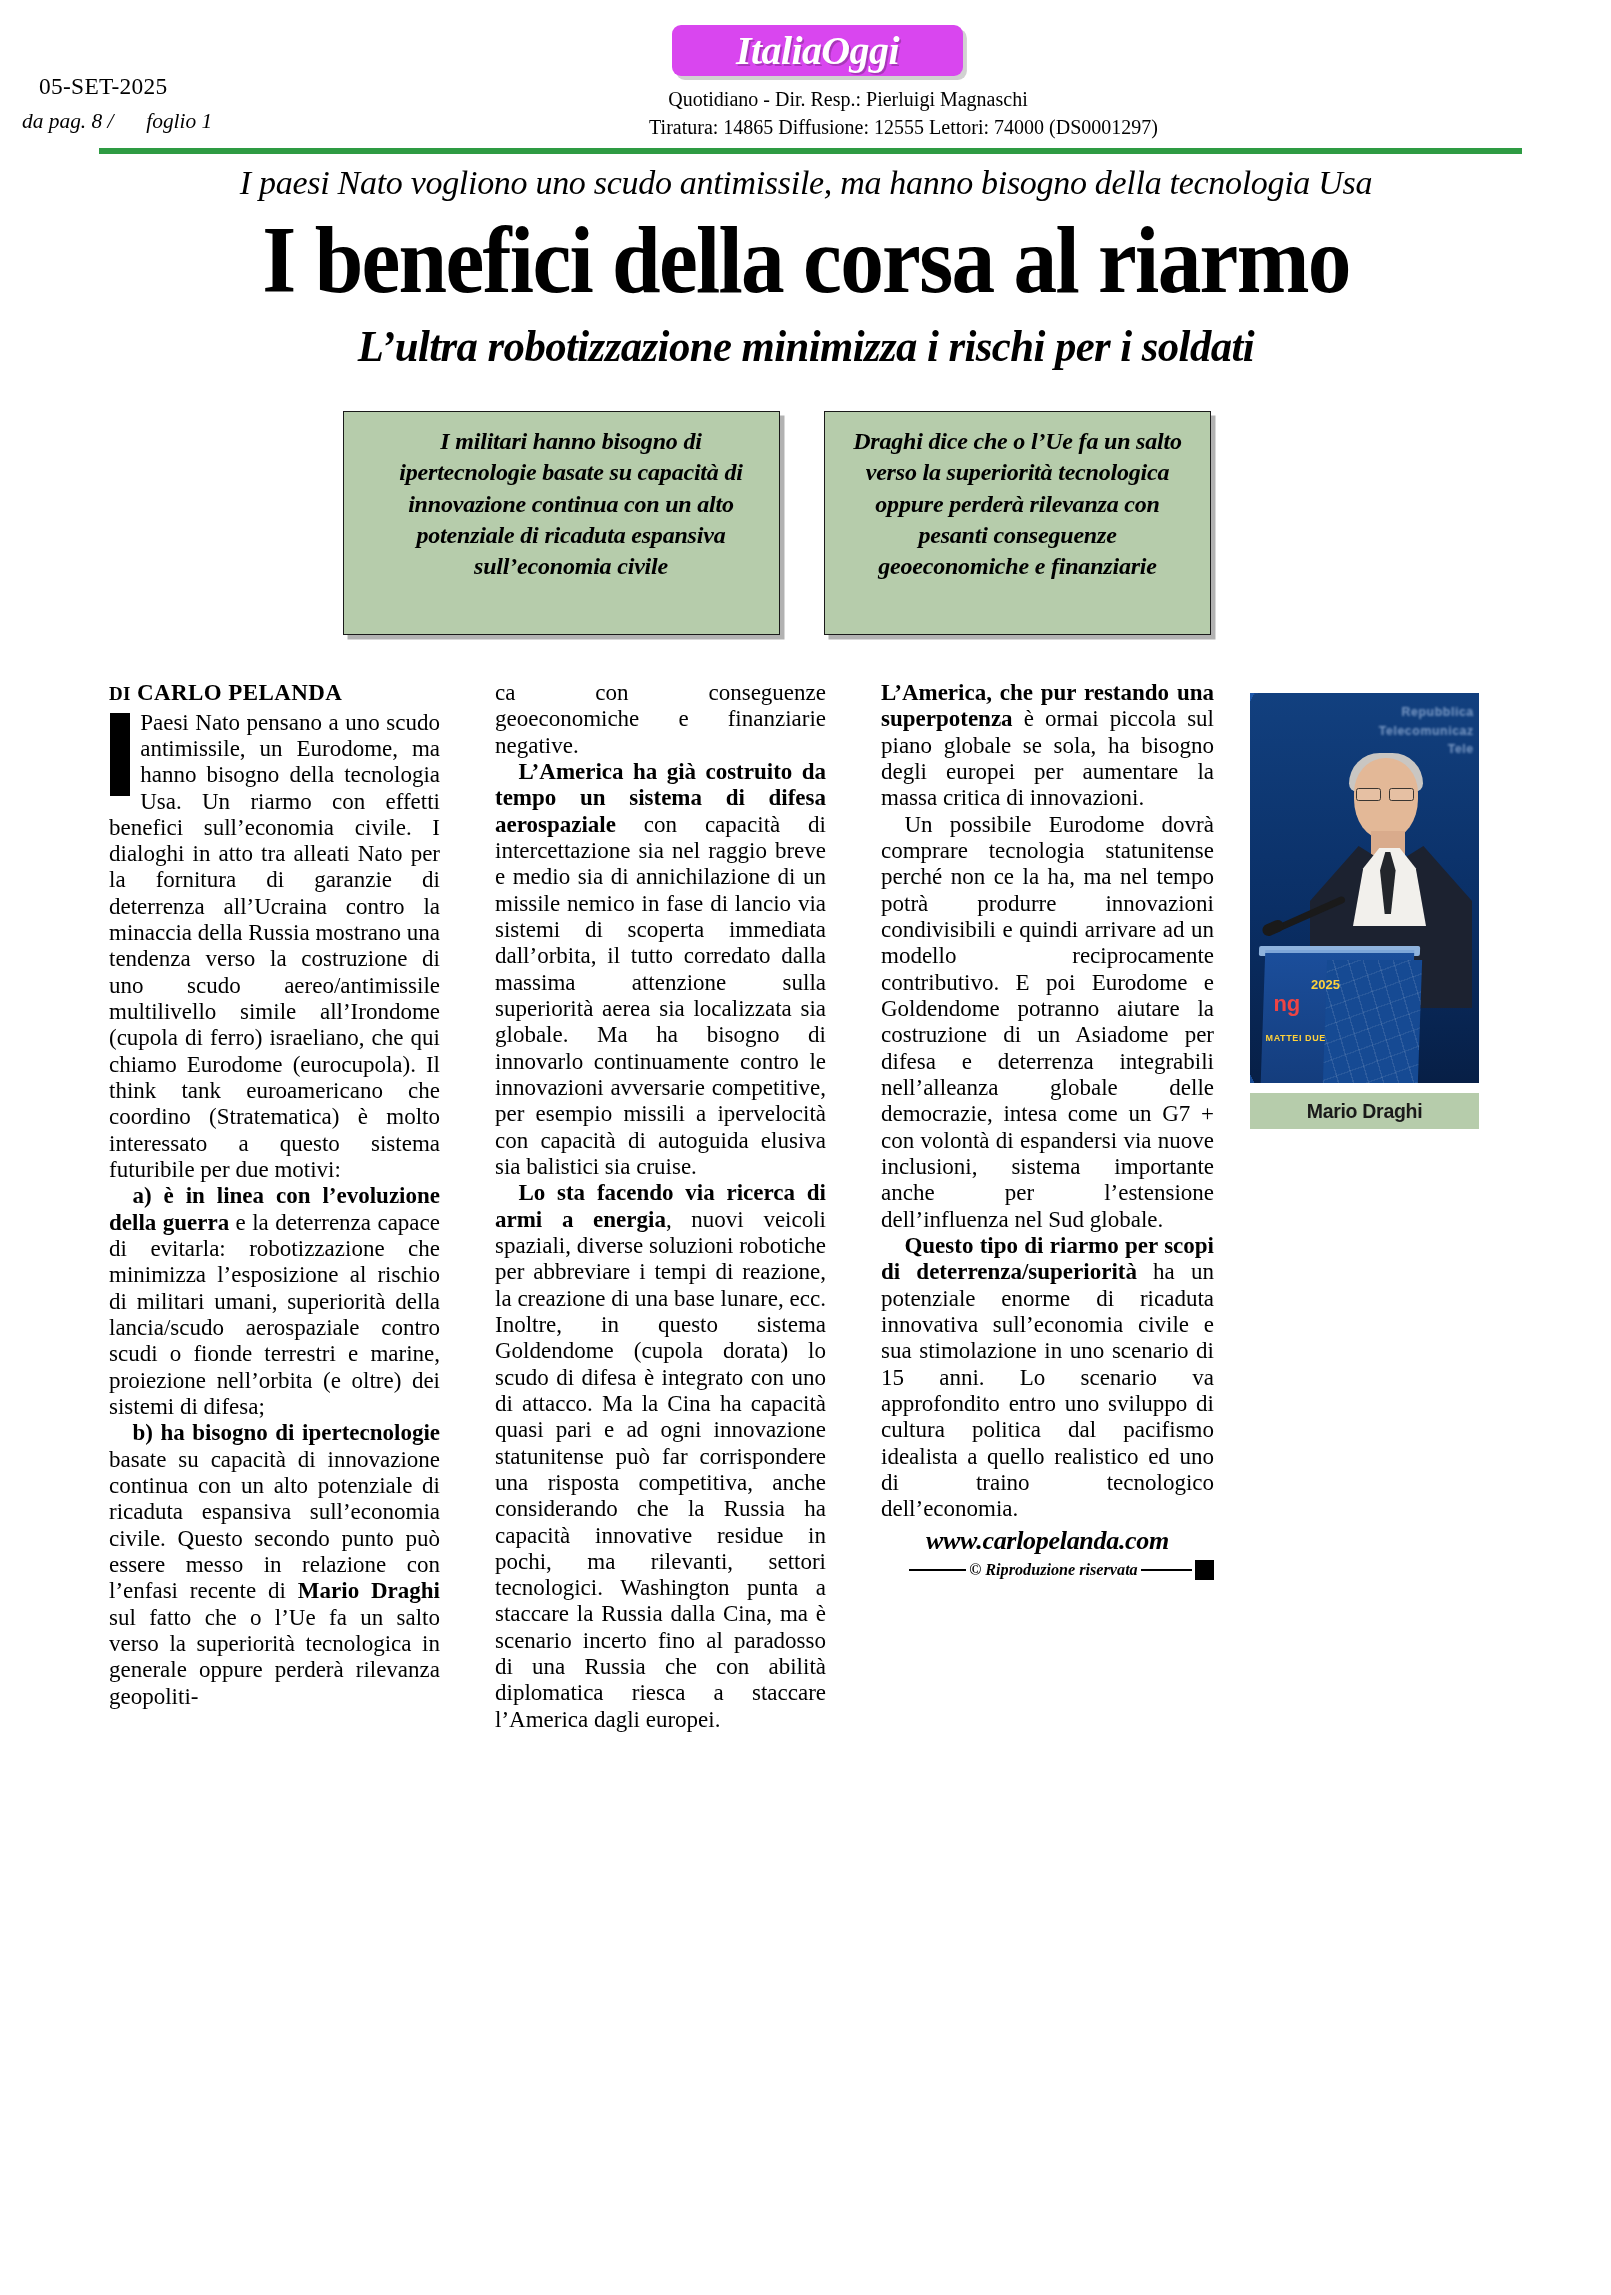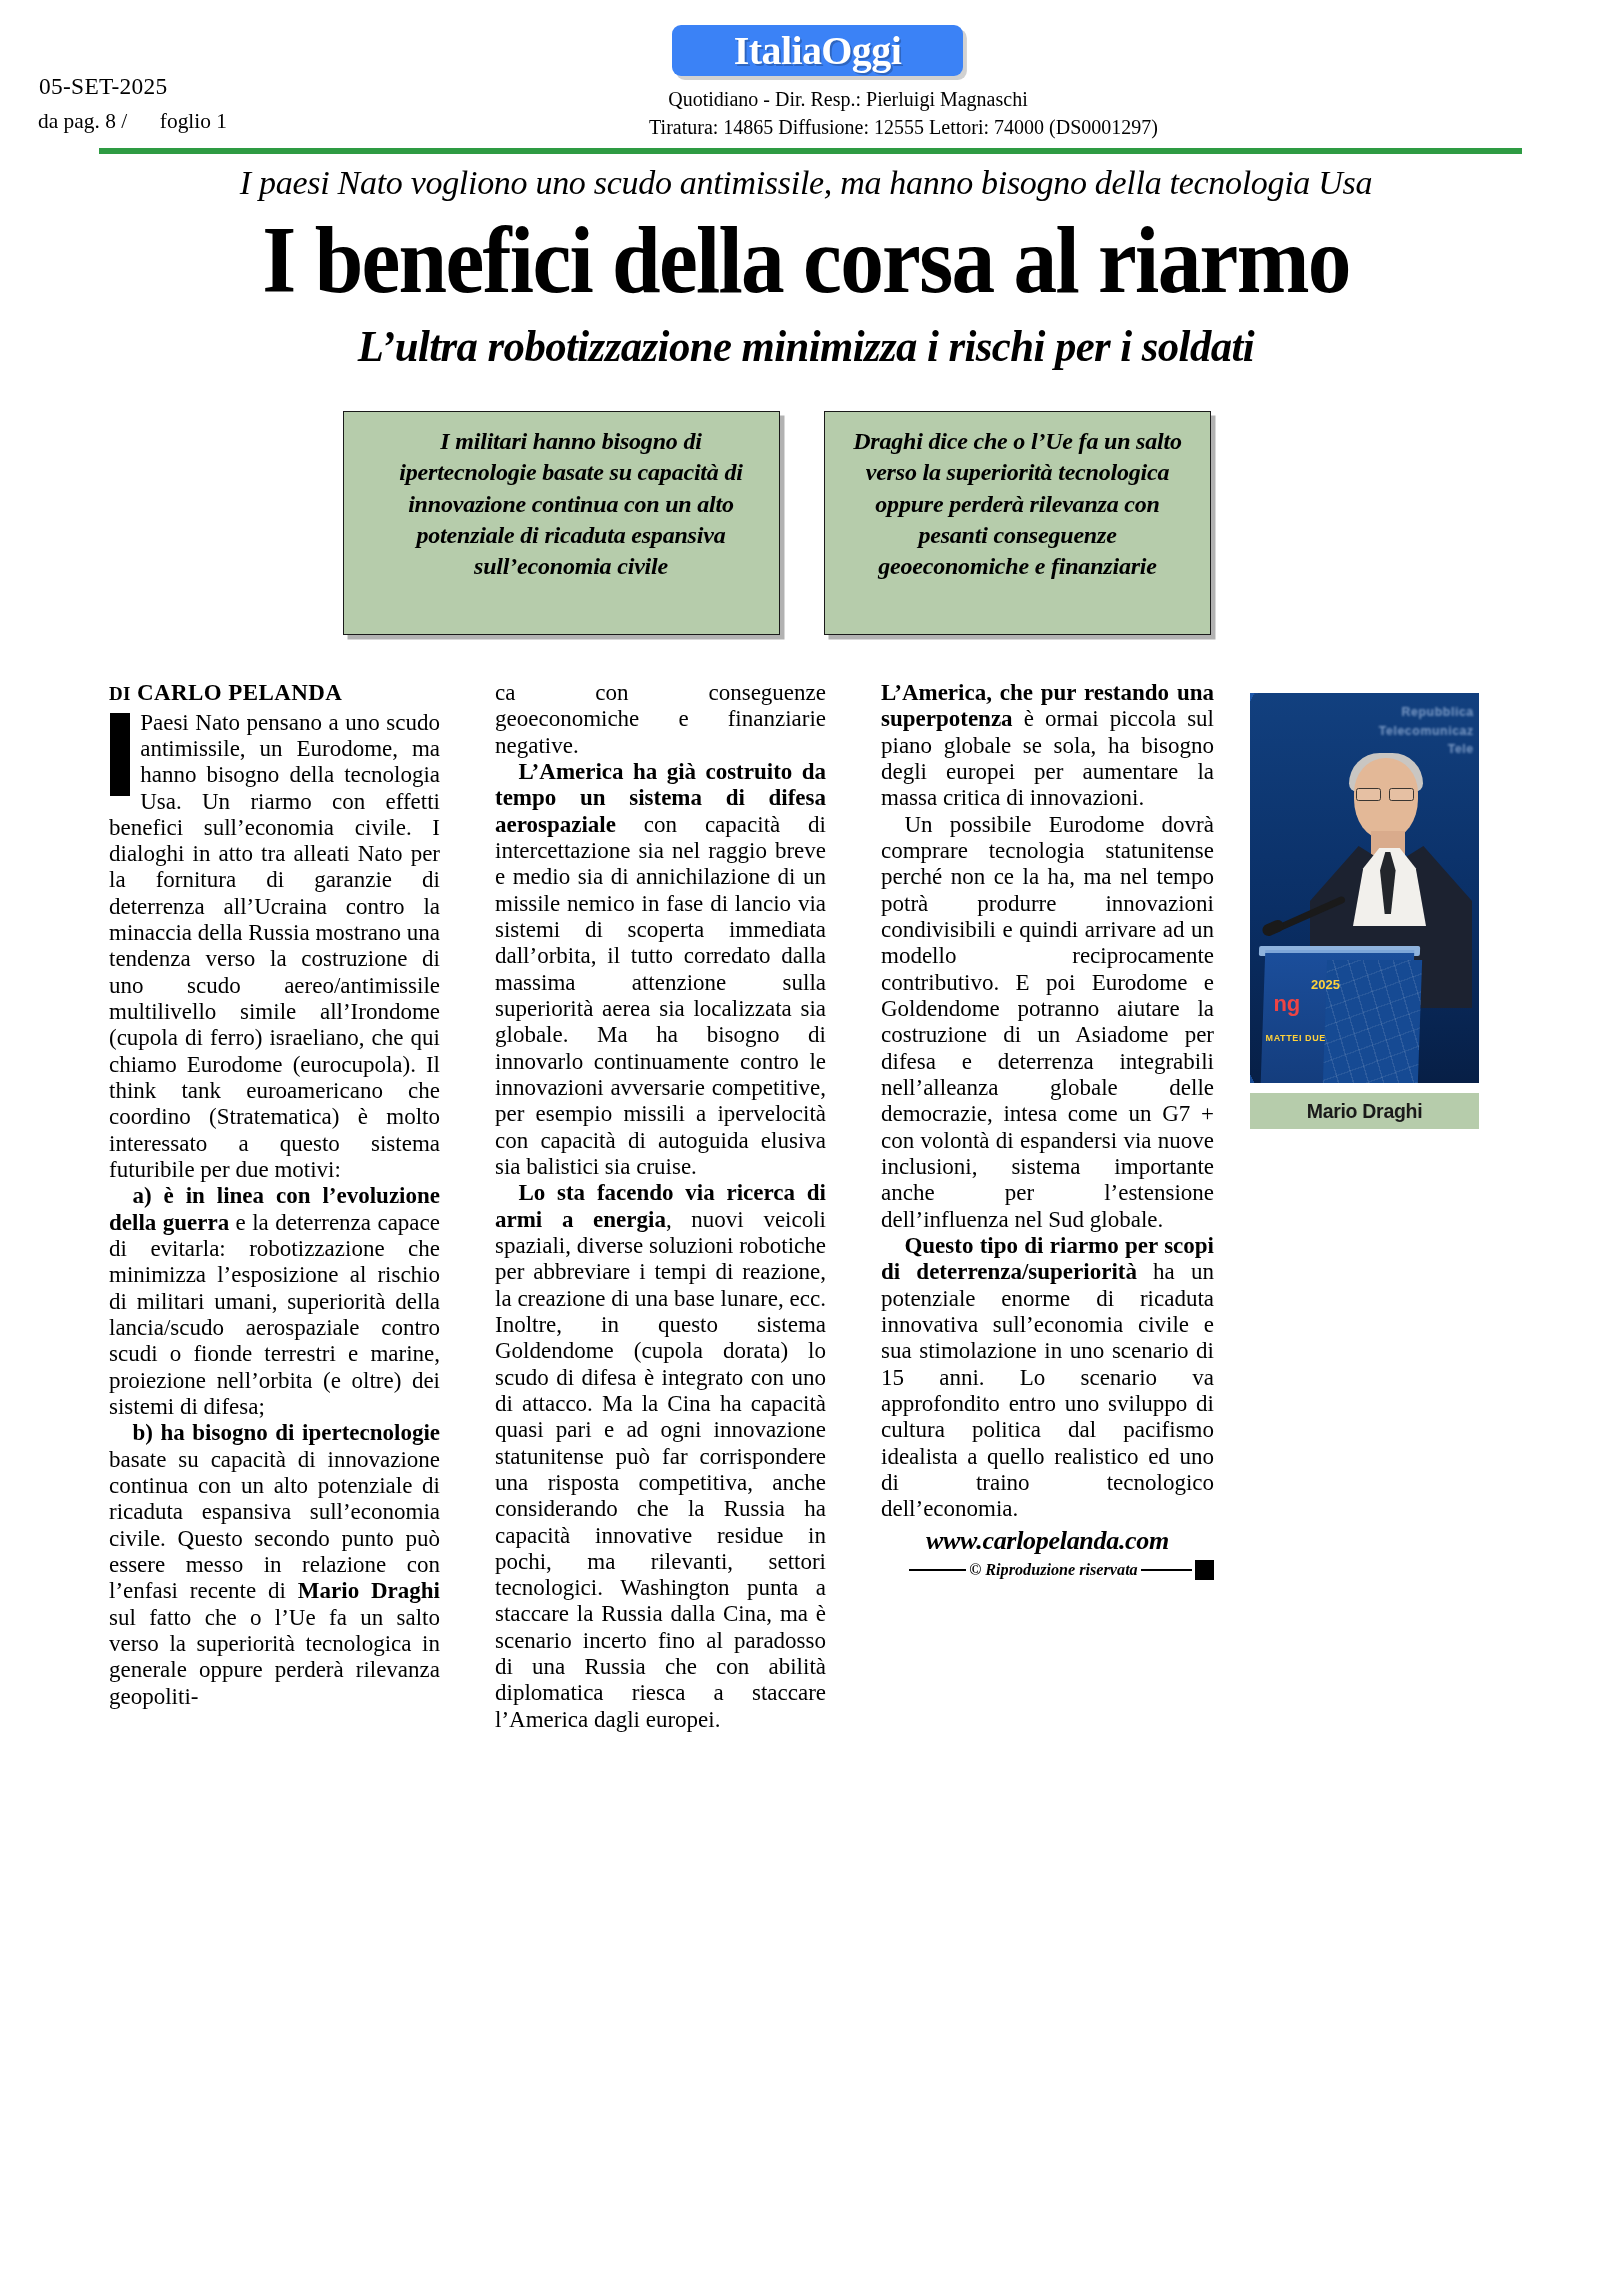--- a/index.html
+++ b/index.html
@@ -19,47 +19,48 @@
     position: relative;
     height: 143px;
   }
   .logo-wrap {
     position: absolute;
     left: 672px; top: 25px;
     width: 291px; height: 51px;
   }
   .logo-box {
     width: 100%; height: 100%;
-    background: #3b82f6;
+    background: #d946ef;
     border-radius: 9px;
     box-shadow: 3.9px 3.9px 0 rgba(0,0,0,0.18);
-    display: flex; align-items: center; justify-content: center;
+    display: flex; align-items: center; justify-content: center; font-style: italic;
   }
   .logo-text {
     color: #ffffff;
     font-family: "Liberation Serif", "DejaVu Serif", serif;
     font-weight: bold;
     font-size: 40px;
     letter-spacing: -0.6px;
     line-height: 1;
     text-shadow: 1.9px 1.9px 0 rgba(0,0,0,0.22);
   }
 
   .clip-date {
     position: absolute;
     left: 39px; top: 73px;
     font-size: 23.4px;
     letter-spacing: 0.3px;
     white-space: nowrap;
   }
   .clip-page {
     position: absolute;
-    left: 38px; top: 109px;
+    left: 22px; top: 109px;
     font-size: 21.4px;
     white-space: nowrap;
+    font-style: italic;
   }
   .clip-page .sep { display:inline-block; width: 22px; }
 
   .pub-line1 {
     position: absolute;
     left: 0; right: 0; top: 88px;
     text-align: center;
     font-size: 20px;
     padding-left: 84px;
   }

